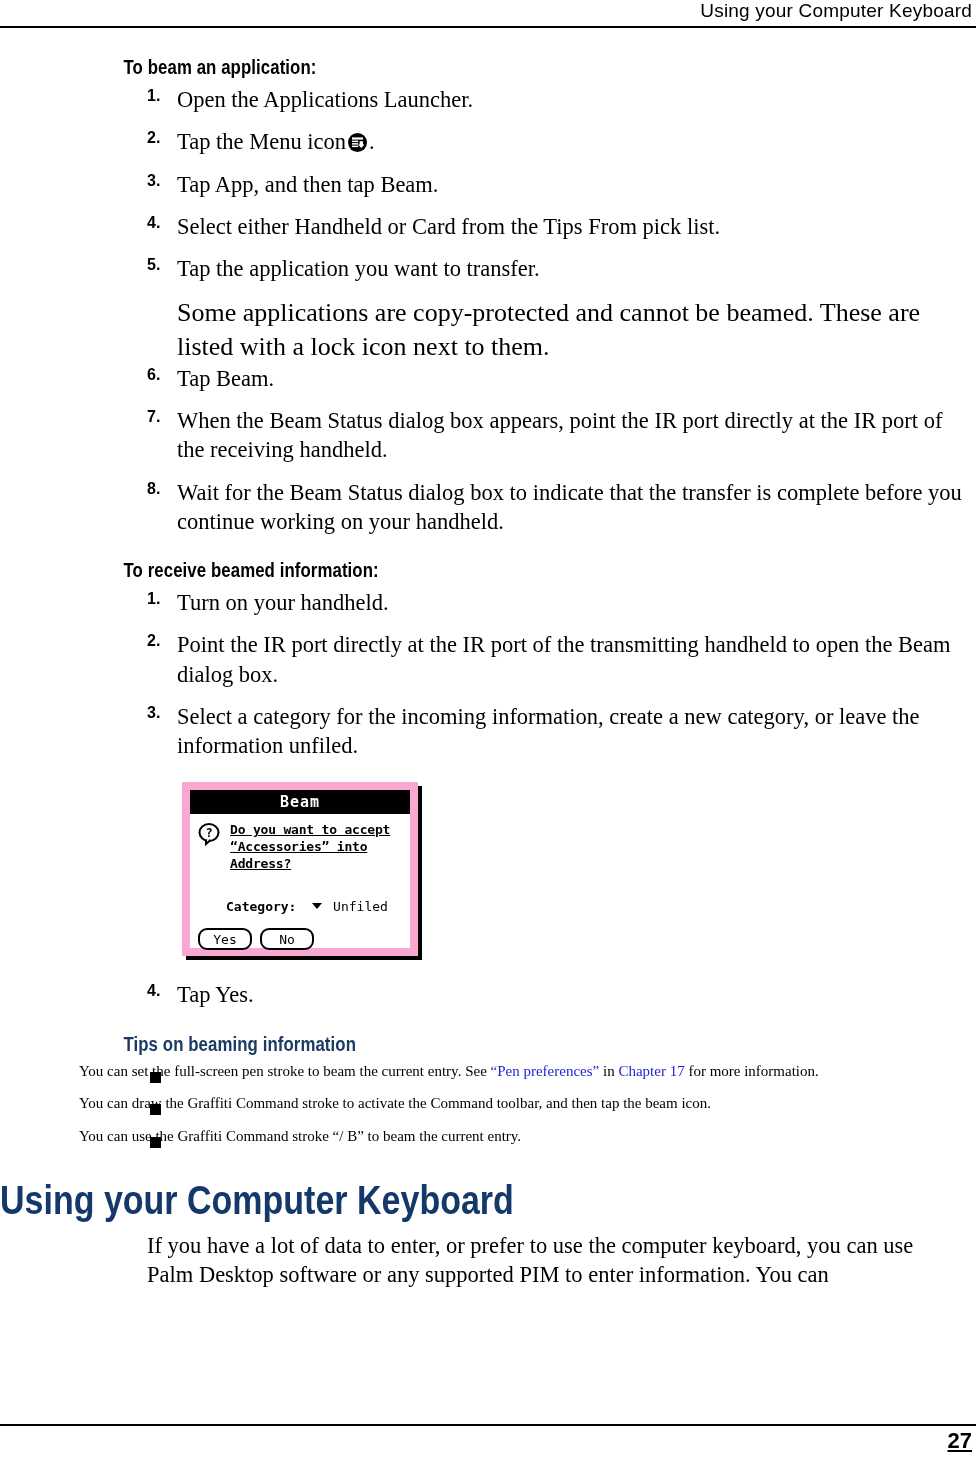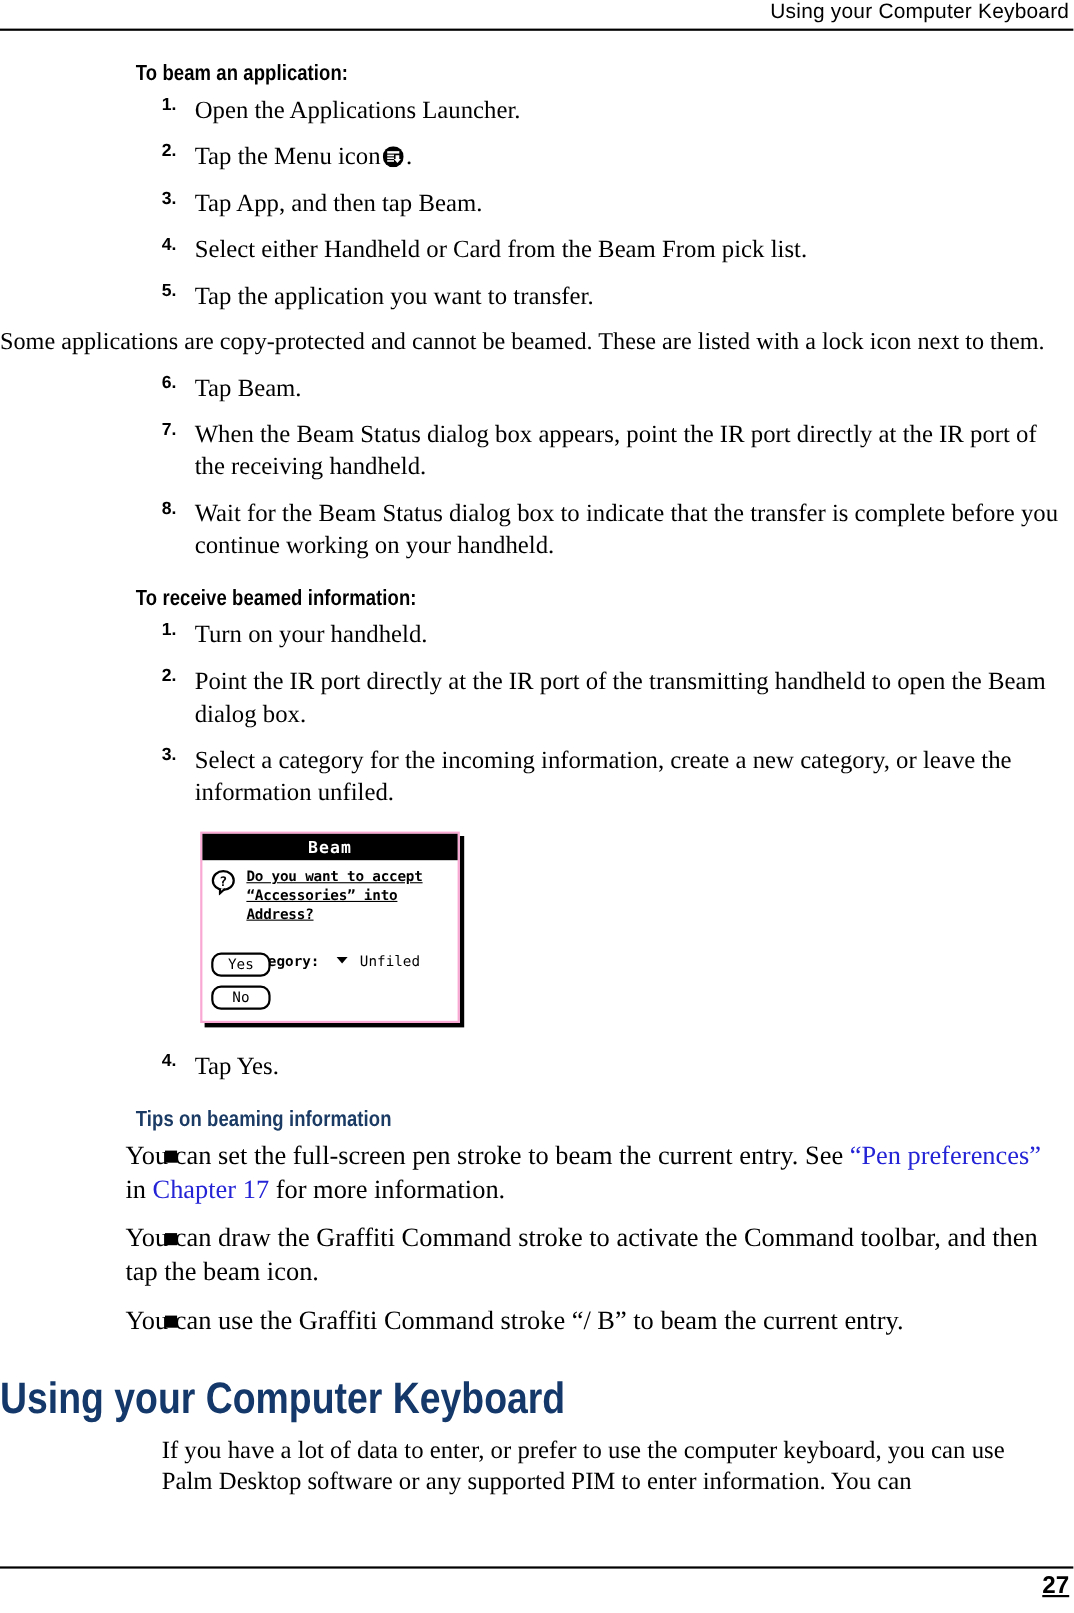--- a/index.html
+++ b/index.html
@@ -99,33 +99,33 @@
     width: 26px;
     font-family: "Liberation Sans", "DejaVu Sans", sans-serif;
     font-weight: bold;
     font-size: 16px;
     color: #000;
   }
   .step .body { display: block; }
 
   
   .step-cont {
+    padding-left: 177px;
+    padding-right: 10px;
+    font-size: 26px;
+    line-height: 1.30;
+  }
+
+  
+  .tip {
+    position: relative;
+    padding-left: 79px;
     padding-right: 10px;
     margin-bottom: 13px;
-    font-size: 22px;
-    line-height: 1.30;
-  }
-
-  
-  .tip {
-    position: relative;
-    padding-left: 114px;
-    padding-right: 10px;
-    margin-bottom: 13px;
-    font-size: 24px;
+    font-size: 15px;
     line-height: 1.30;
   }
   .tip .bullet {
     position: absolute;
     left: 150px;
     top: 10px;
     width: 11px;
     height: 11px;
     background: #000;
   }
@@ -158,21 +158,21 @@
     position: relative;
     margin: 22px 0 16px 0;
     padding-left: 182px;
     height: 182px;
   }
   .palm-dialog {
     position: relative;
     width: 236px;
     height: 174px;
     background: #ffffff;
-    border: 2px solid #f9a8d4;
+    border: 8px solid #f9a8d4;
     box-sizing: border-box;
     box-shadow: 4px 4px 0 0 #000;
   }
   .palm-titlebar {
     height: 24px;
     background: #000;
     color: #fff;
     text-align: center;
     font-family: "DejaVu Sans Mono", "Liberation Mono", monospace;
     font-weight: bold;
@@ -225,21 +225,20 @@
     border-top: 6px solid #000;
     vertical-align: 2px;
     margin-left: 8px;
   }
   .palm-buttons {
     position: absolute;
     left: 8px;
     bottom: 6px;
     display: flex;
     gap: 8px;
-    flex-direction: column;
   }
   .palm-btn {
     border: 2px solid #000;
     border-radius: 9px;
     min-width: 54px;
     height: 22px;
     line-height: 19px;
     text-align: center;
     font-family: "DejaVu Sans Mono", "Liberation Mono", monospace;
     font-size: 13px;
@@ -308,21 +307,21 @@
           </svg></span><span>.</span></span>
   </div>
 
   <div class="step">
     <span class="num">3.</span>
     <span class="body">Tap App, and then tap Beam.</span>
   </div>
 
   <div class="step">
     <span class="num">4.</span>
-    <span class="body">Select either Handheld or Card from the Beam From pick list.</span>
+    <span class="body">Select either Handheld or Card from the Tips From pick list.</span>
   </div>
 
   <div class="step">
     <span class="num">5.</span>
     <span class="body">Tap the application you want to transfer.</span>
   </div>
 
   <div class="step-cont">Some applications are copy-protected and cannot be beamed. These are listed with a lock icon next to them.</div>
 
   <div class="step">

